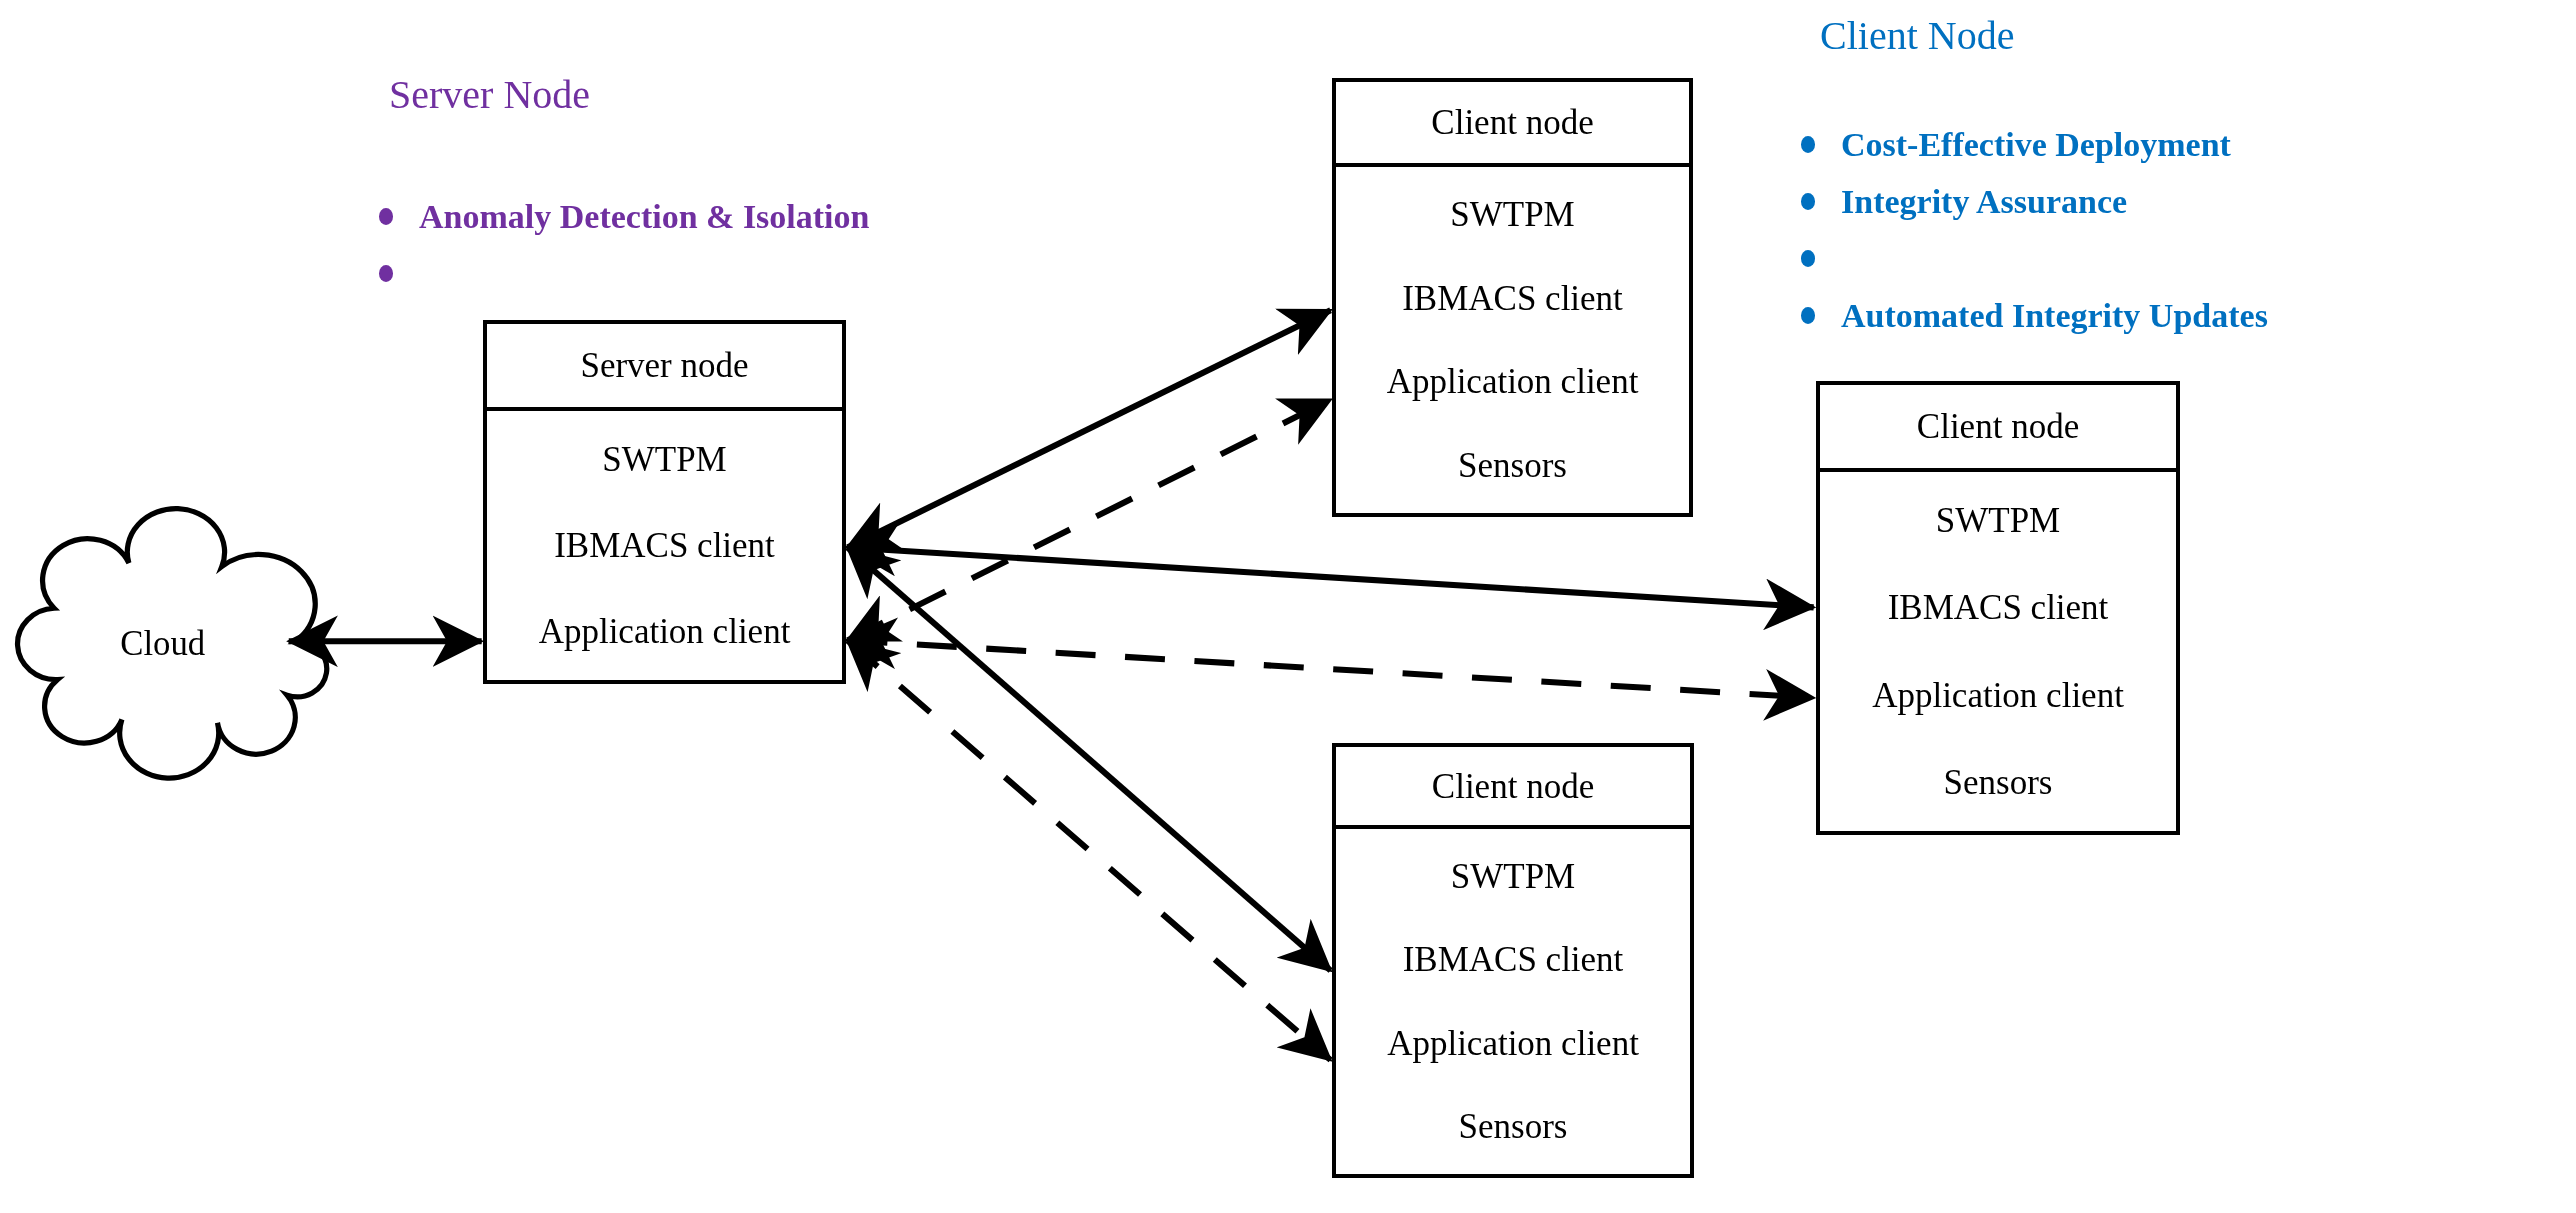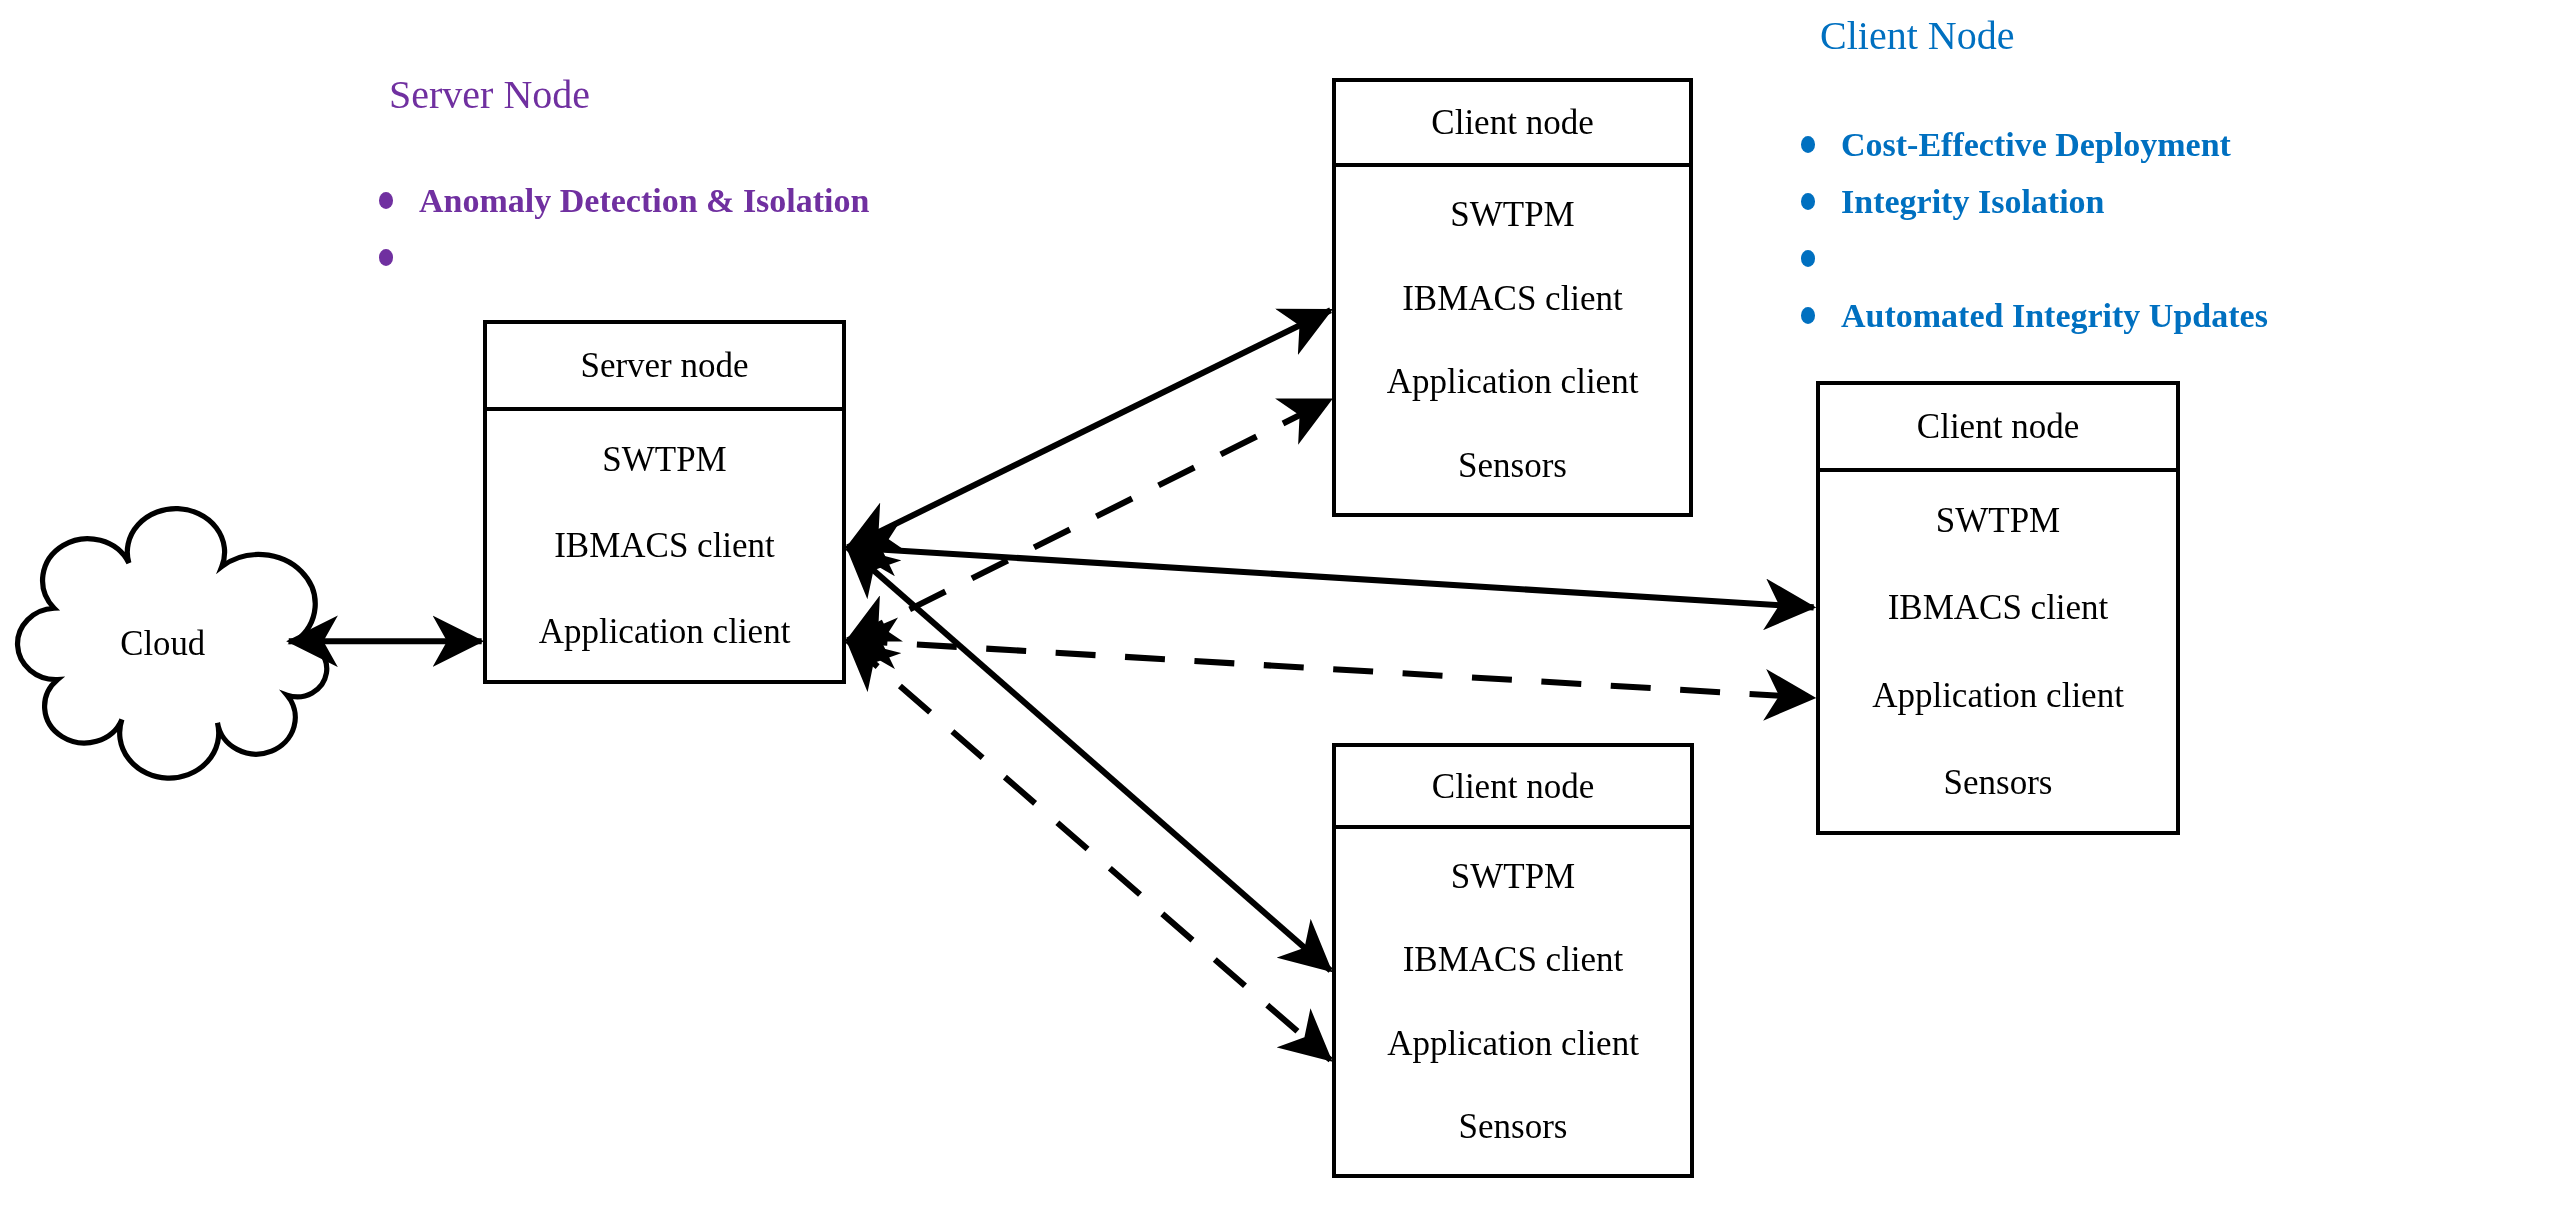--- a/index.html
+++ b/index.html
@@ -102,39 +102,39 @@
     <line class="arrow" x1="975" y1="630" x2="1531" y2="357" marker-start="url(#arrowhead)" marker-end="url(#arrowhead)"></line>
     <line class="arrow" x1="975" y1="630" x2="2087" y2="699" marker-start="url(#arrowhead)" marker-end="url(#arrowhead)"></line>
     <line class="arrow" x1="975" y1="630" x2="1531" y2="1117" marker-start="url(#arrowhead)" marker-end="url(#arrowhead)"></line>
 
     <line class="arrow dashed" x1="975" y1="737" x2="1531" y2="460" marker-start="url(#arrowhead)" marker-end="url(#arrowhead)"></line>
     <line class="arrow dashed" x1="975" y1="737" x2="2087" y2="803" marker-start="url(#arrowhead)" marker-end="url(#arrowhead)"></line>
     <line class="arrow dashed" x1="975" y1="737" x2="1531" y2="1220" marker-start="url(#arrowhead)" marker-end="url(#arrowhead)"></line>
   </svg>
 
   <div class="annotation-title purple" style="left:389px;top:73px;">Server Node</div>
-  <div class="bullet-list purple-list" style="left:379px;top:172px;">
+  <div class="bullet-list purple-list" style="left:379px;top:188px;">
     <div class="bullet-row">
       <span class="dot"></span>
       <span class="txt">Anomaly Detection &amp; Isolation</span>
     </div>
     <div class="bullet-row">
       <span class="dot"></span>
     </div>
   </div>
 
   <div class="annotation-title blue" style="left:1820px;top:14px;">Client Node</div>
   <div class="bullet-list blue-list" style="left:1801px;top:116px;">
     <div class="bullet-row">
       <span class="dot"></span>
       <span class="txt">Cost-Effective Deployment</span>
     </div>
     <div class="bullet-row">
       <span class="dot"></span>
-      <span class="txt">Integrity Isolation</span>
+      <span class="txt">Integrity Assurance</span>
     </div>
     <div class="bullet-row">
       <span class="dot"></span>
     </div>
     <div class="bullet-row">
       <span class="dot"></span>
       <span class="txt">Automated Integrity Updates</span>
     </div>
   </div>
 

